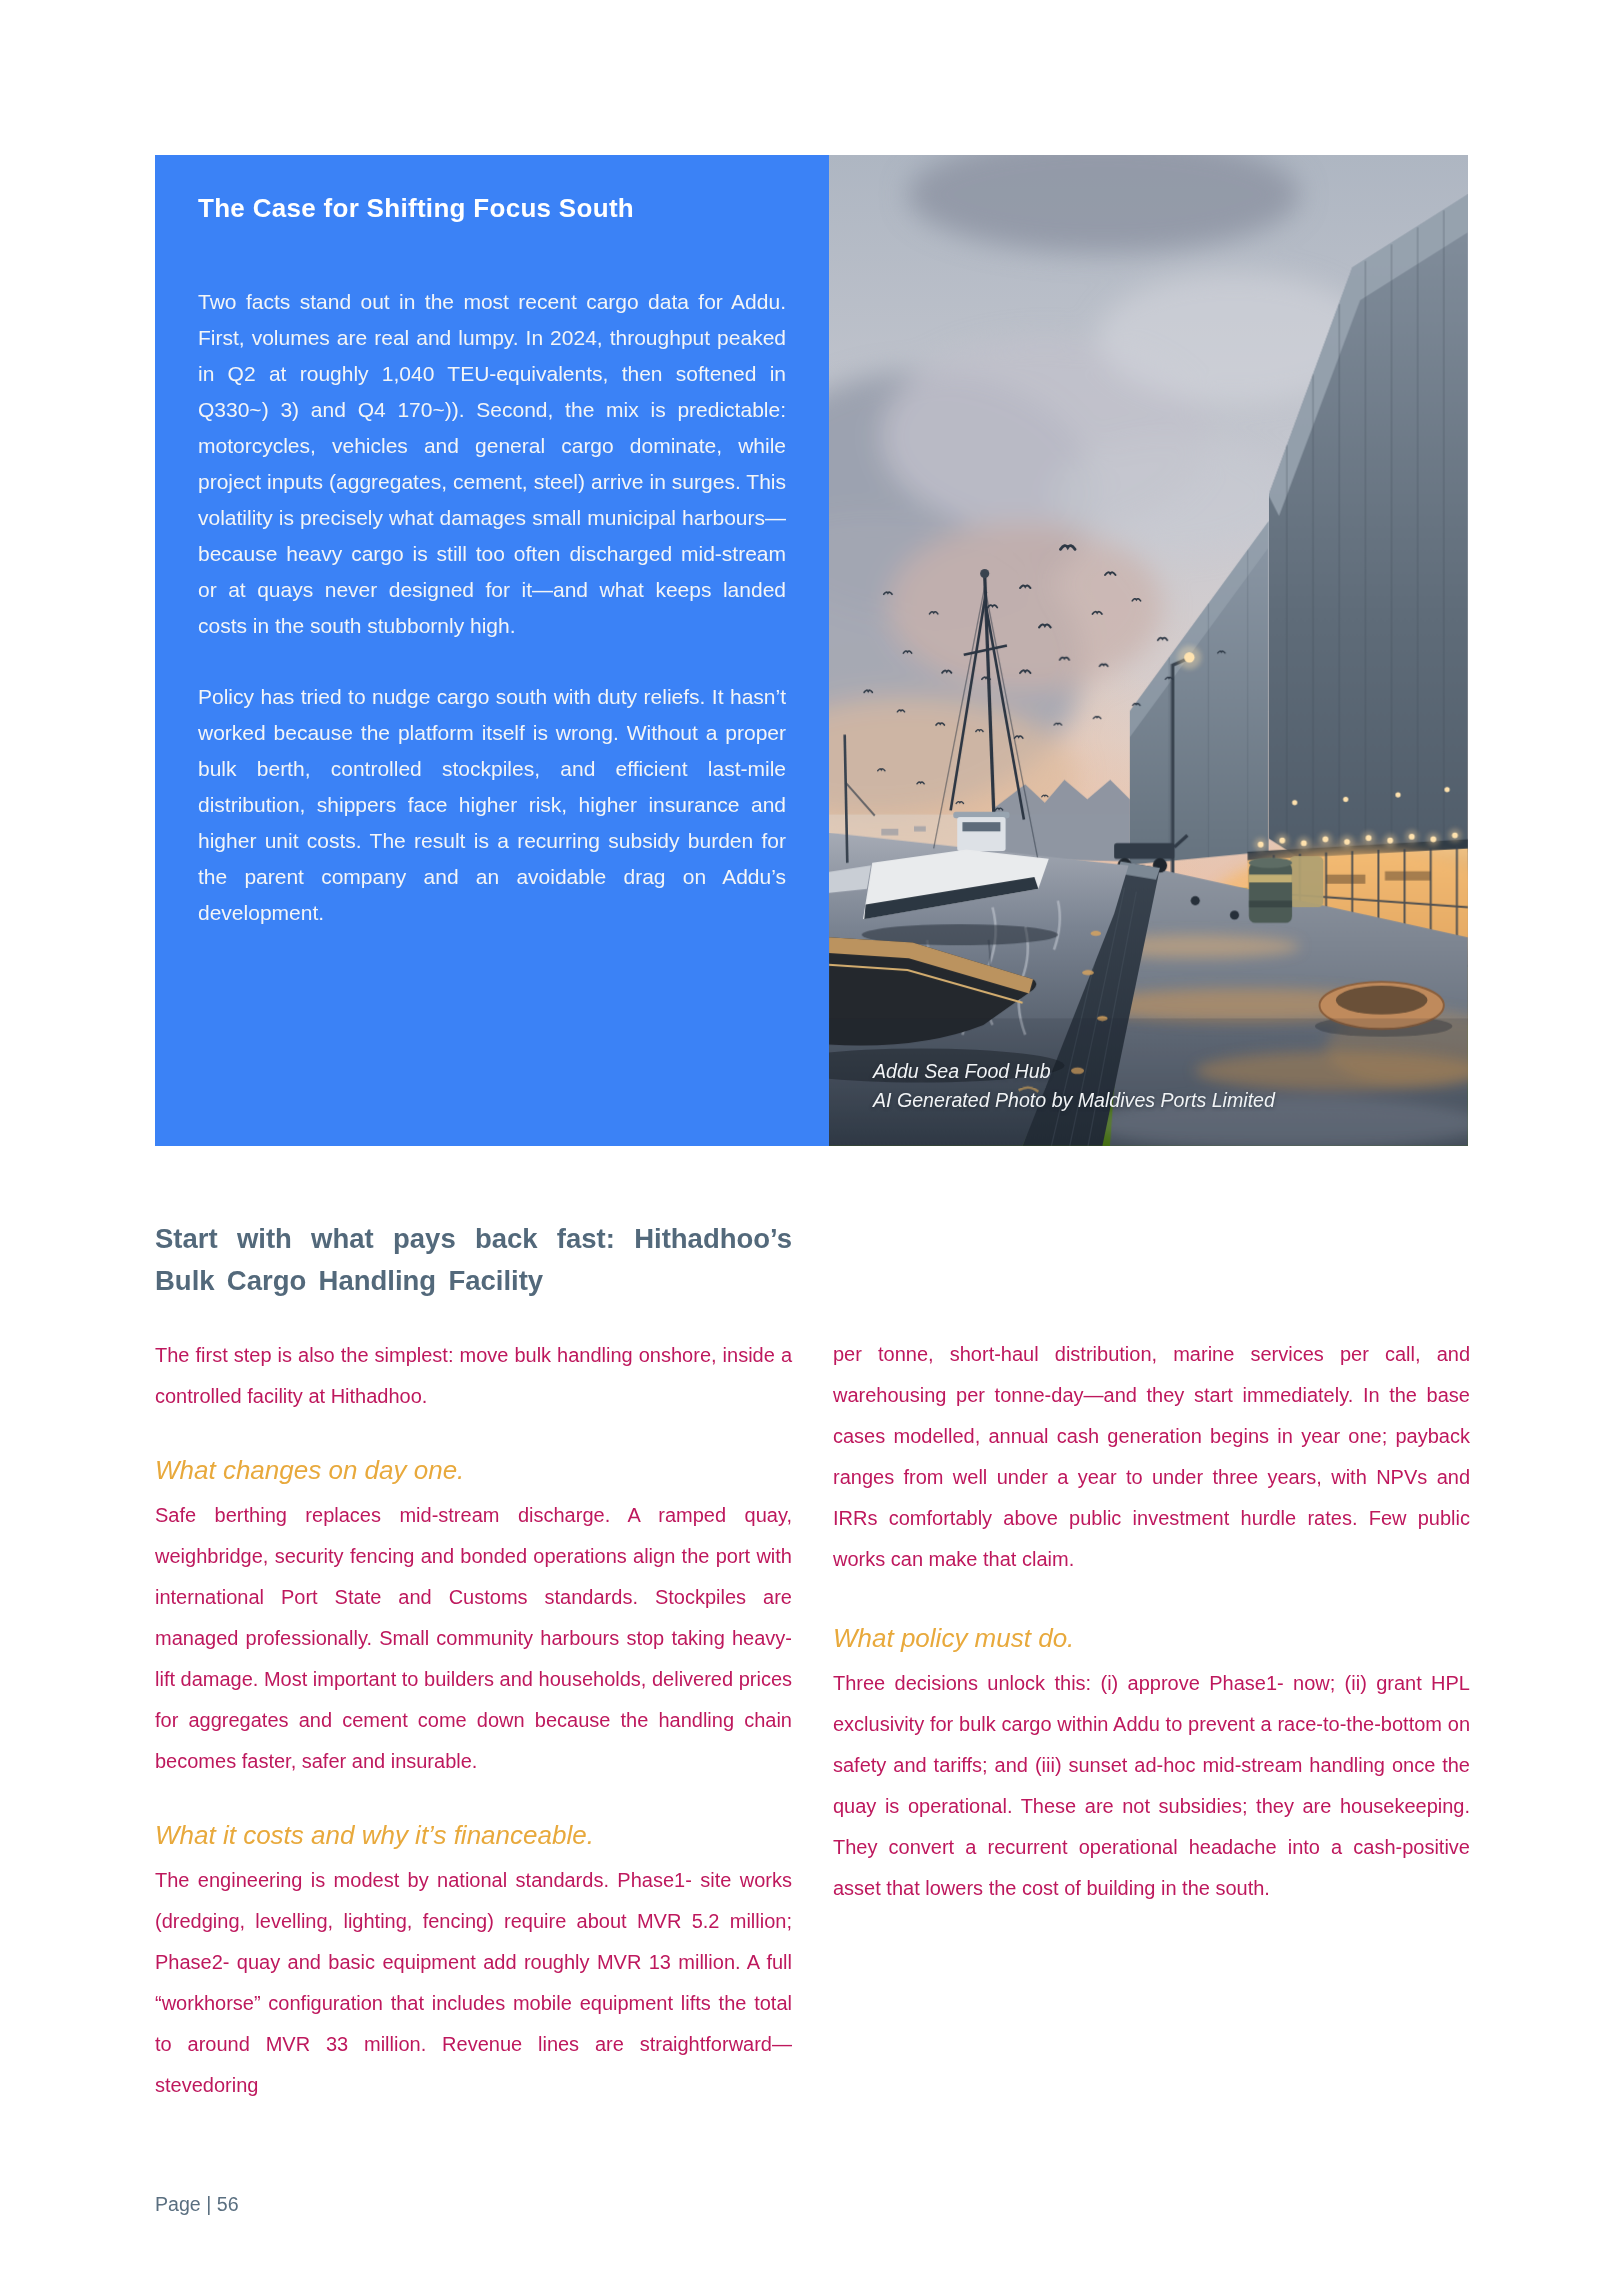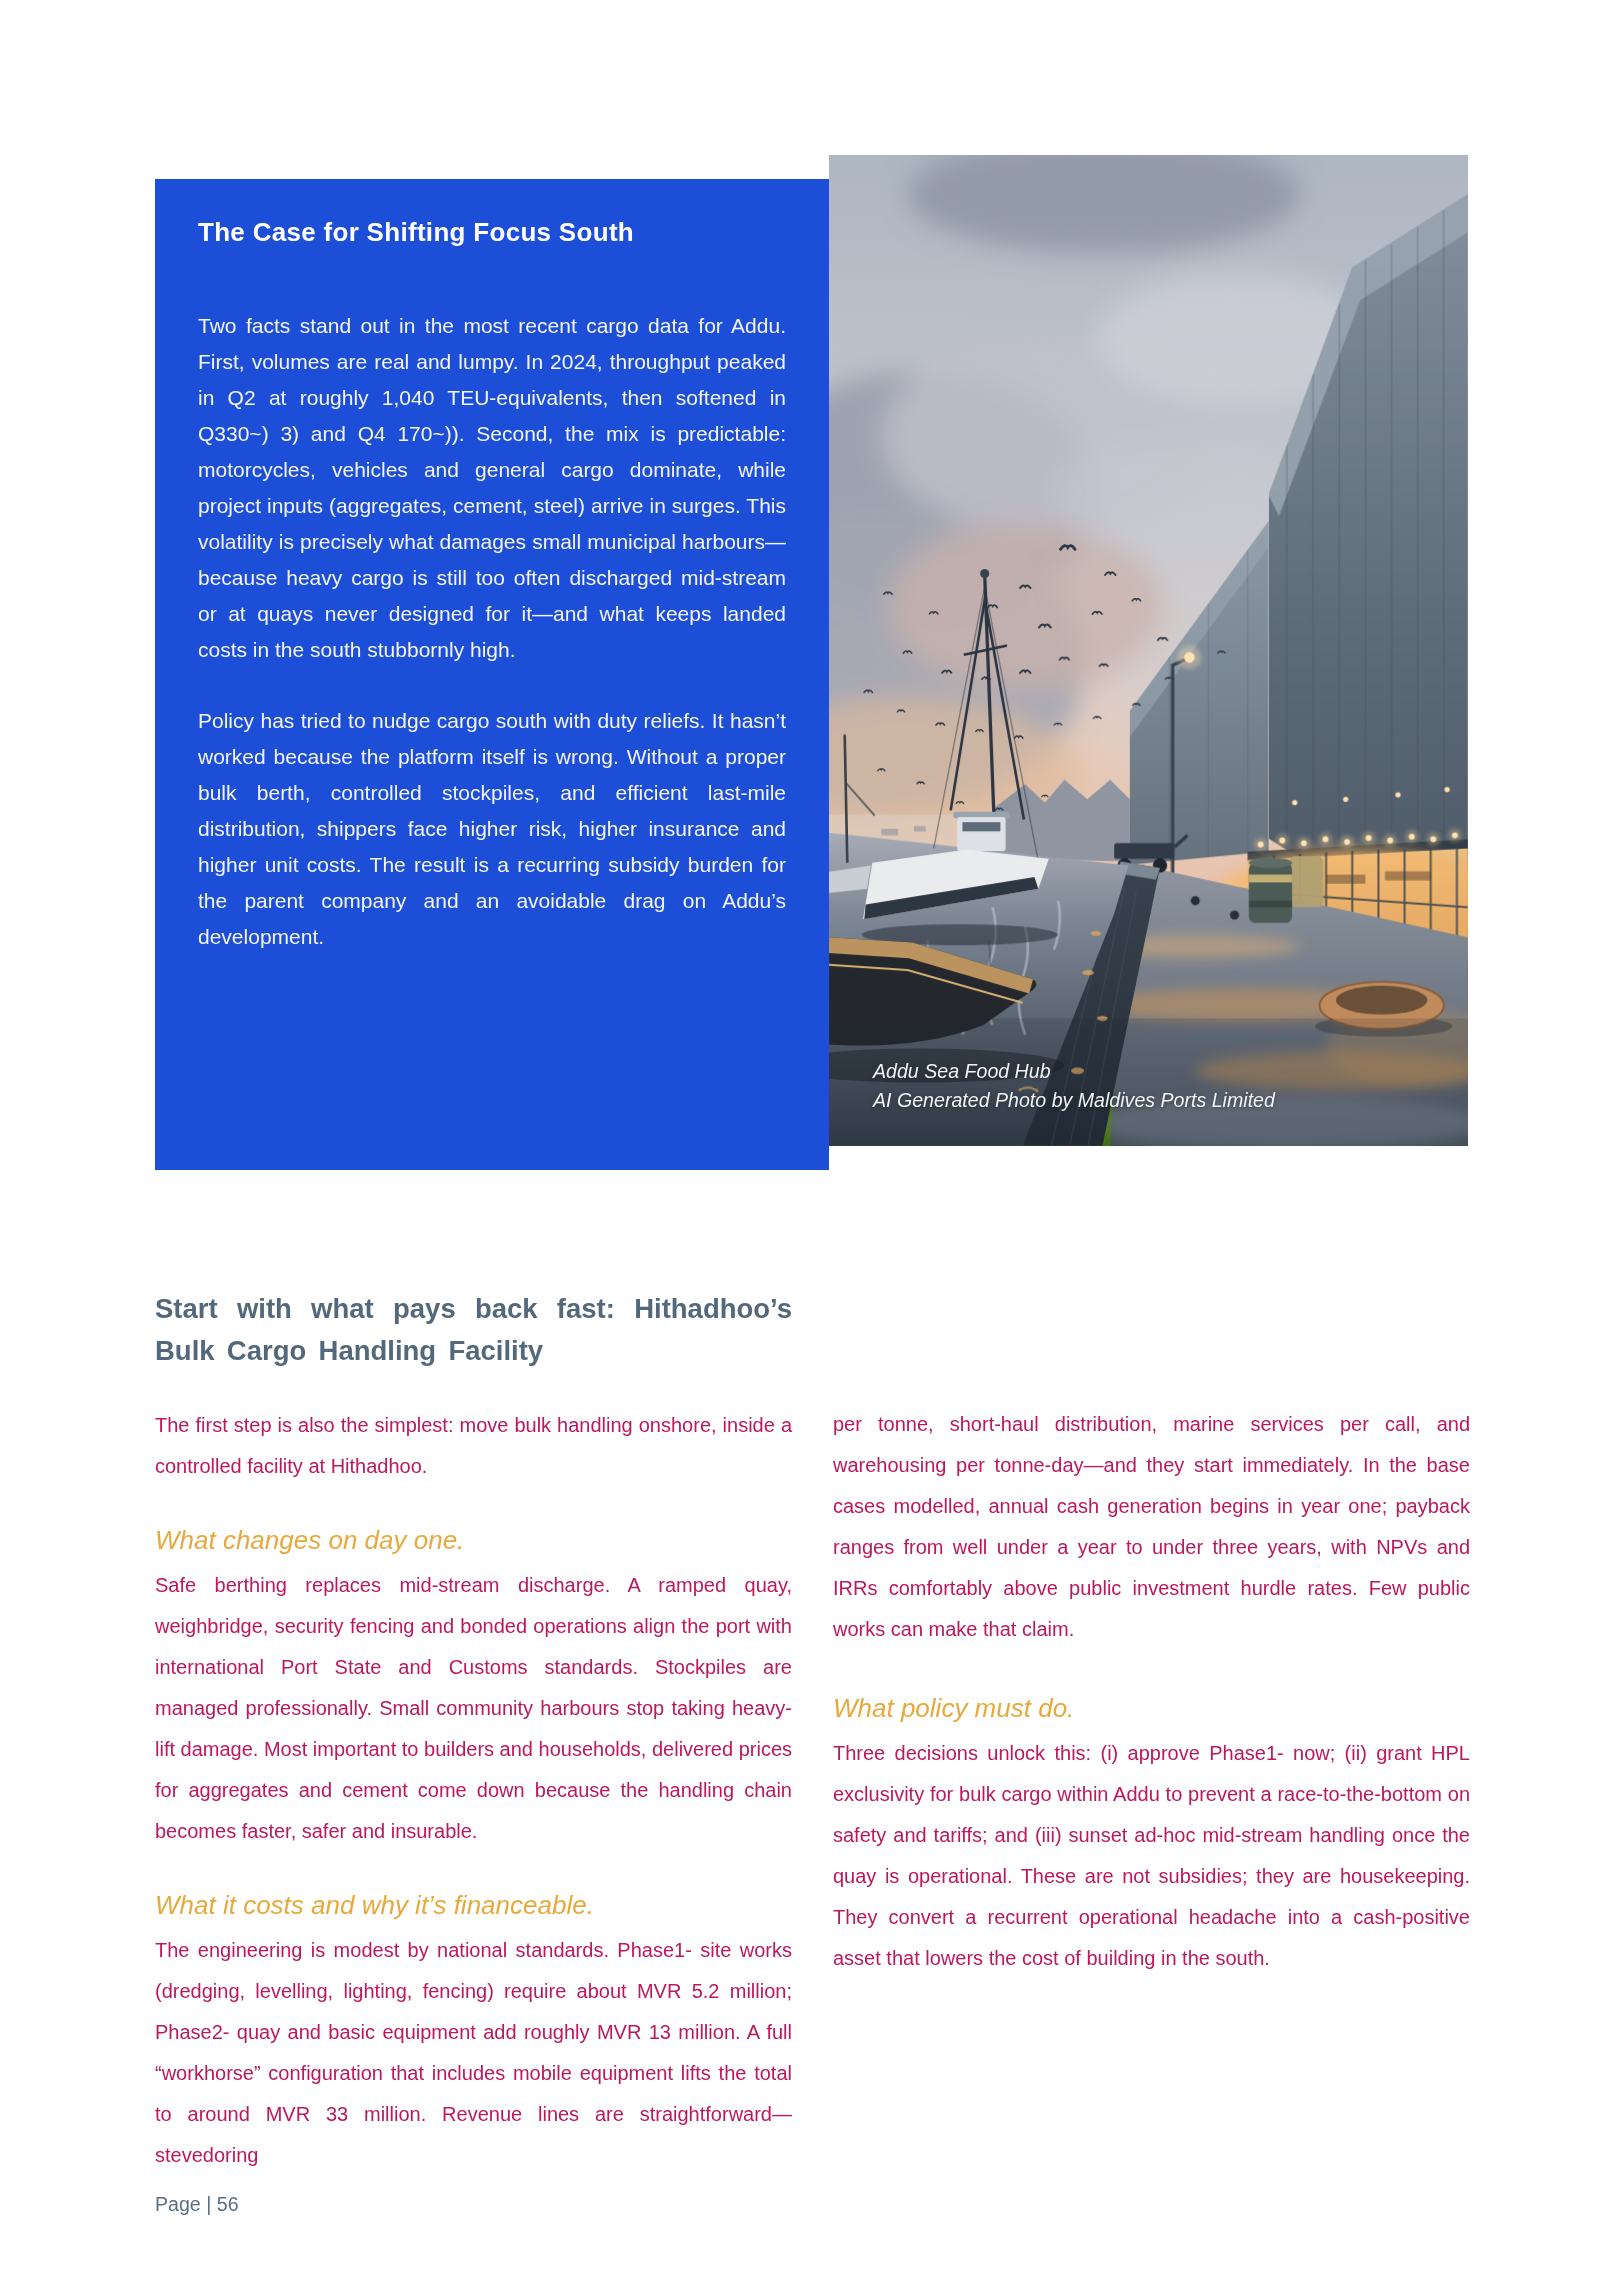--- a/index.html
+++ b/index.html
@@ -3,40 +3,40 @@
 <meta charset="utf-8">
 <style>
   html,body{margin:0;padding:0;}
   body{
     width:1623px;height:2295px;position:relative;background:#ffffff;
     font-family:"Liberation Sans",sans-serif;overflow:hidden;
   }
   
   .hero-row{position:absolute;left:155px;top:155px;width:1313px;height:991px;display:flex;}
   .hero-box{
-    width:674px;height:991px;box-sizing:border-box;background:#1d4ed8;
-    padding:38px 43px 0 43px;flex:none;margin-top:24px;
+    width:674px;height:991px;box-sizing:border-box;background:#3b82f6;
+    padding:38px 43px 0 43px;flex:none;
   }
   .hero-title{
     color:#ffffff;font-size:26px;font-weight:bold;line-height:1.2;
     margin:0 0 60px 0;letter-spacing:0.3px;
   }
   .hero-para{
     color:#f3f5f7;font-size:21px;line-height:36px;text-align:justify;
     margin:0 0 35px 0;
   }
   
   .hero-photo{width:639px;height:991px;position:relative;flex:none;overflow:hidden;background:#4d7c0f;}
   .hero-photo svg{display:block;width:100%;height:100%;}
   .photo-caption{
     position:absolute;left:44px;top:902px;color:#f1f3f5;font-style:italic;
     font-size:19.6px;line-height:29.4px;text-shadow:0 0.7px 3.9px rgba(20,30,40,.5);
   }
   
-  .content{position:absolute;left:155px;top:1288px;width:1314px;display:flex;gap:41px;}
+  .content{position:absolute;left:155px;top:1218px;width:1314px;display:flex;gap:41px;}
   .col{width:637px;flex:none;}
   .article-heading{
     color:#53697b;font-size:27.5px;font-weight:bold;line-height:42px;
     margin:0 0 33px 0;text-align:justify;word-spacing:4.6px;
   }
   .body-para{
     color:#be185d;font-size:20px;line-height:41px;text-align:justify;margin:0;
   }
   .subhead{
     color:#e8a93c;font-size:26px;font-weight:normal;font-style:italic;

